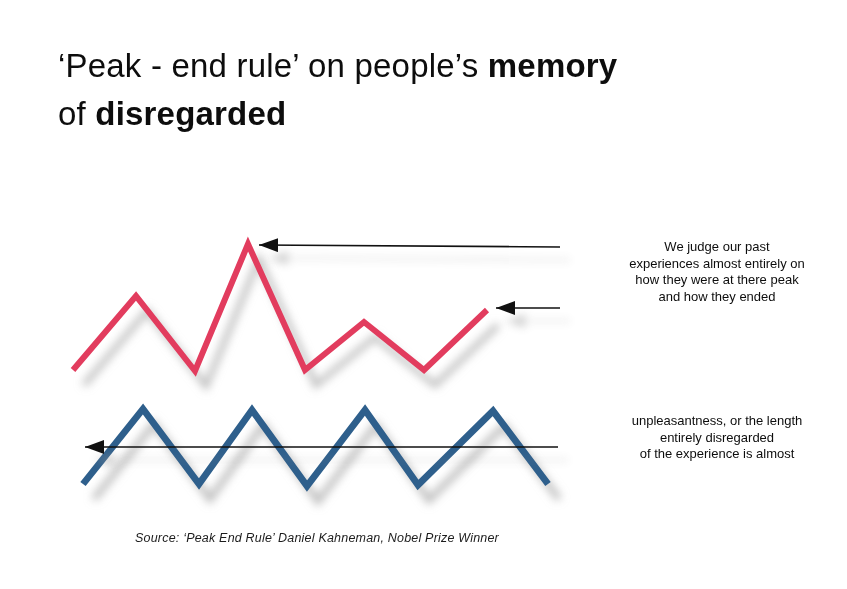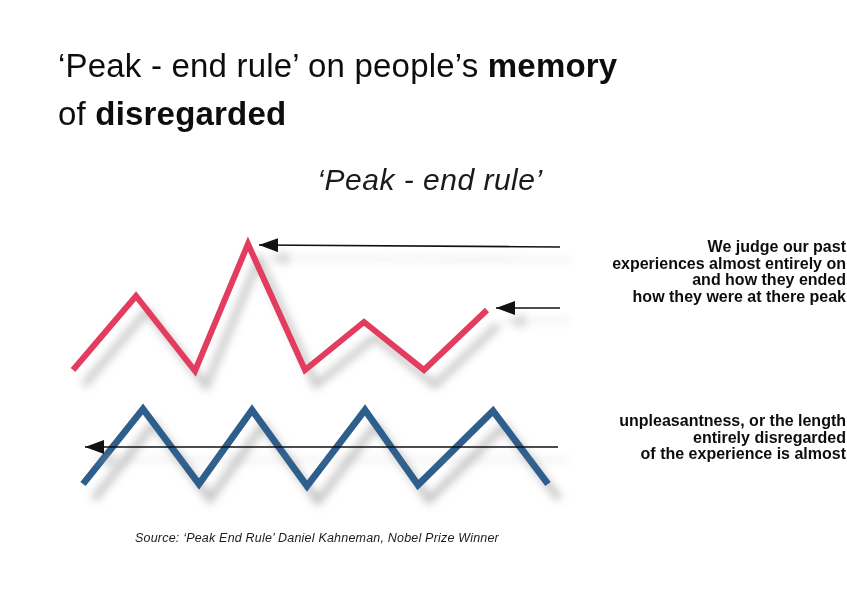--- a/index.html
+++ b/index.html
@@ -49,23 +49,23 @@
     stroke-linecap: butt;
     filter: drop-shadow(11px 15px 4px rgba(128,128,128,0.50));
   }
   .arrow-line {
     filter: drop-shadow(10px 13px 4px rgba(150,150,150,0.45));
   }
   .note {
     position: absolute;
     left: 588px;
     width: 258px;
-    text-align: right;
-    font-size: 16px;
-    font-weight: 700;
+    text-align: center;
+    font-size: 13px;
+    font-weight: 400;
     line-height: 16.5px;
     color: #0d0d0d;
   }
   .note-peak { top: 239px; }
   .note-disregard { top: 413px; }
   .source {
     position: absolute;
     left: 135px;
     top: 531px;
     font-size: 12.5px;
@@ -74,42 +74,41 @@
     letter-spacing: 0.2px;
   }
 </style>
 </head>
 <body>
 
 <div class="slide">
 
   <h1 class="page-title"><span>‘Peak - end rule’ on people’s </span><b>memory</b><br><span>of </span><b>disregarded</b></h1>
 
-  <div class="subtitle">‘Peak - end rule’</div>
 
   <svg class="diagram-canvas" width="847" height="589" viewBox="0 0 847 589" aria-hidden="true">
     <defs>
       <marker id="arrowhead" markerUnits="userSpaceOnUse" markerWidth="19" markerHeight="14" refX="19" refY="7" orient="auto">
         <path d="M0,0 L19,7 L0,14 Z" fill="#111111"></path>
       </marker>
     </defs>
     <g id="chart-layer">
         <polyline points="73,370 136,296 195,371 248,244 305,370 364,322 424,370 487,310" stroke="#e23c5e" stroke-width="6" class="series-line"></polyline>
         <polyline points="83,484 143,409 199,484 252,410 307,486 365,410 418,485 493,411 548,484" stroke="#2e5f8c" stroke-width="6.8" class="series-line"></polyline>
         <line x1="560" y1="247" x2="259" y2="245" stroke="#111111" stroke-width="1.7" marker-end="url(#arrowhead)" class="arrow-line"></line>
         <line x1="560" y1="308" x2="496" y2="308" stroke="#111111" stroke-width="1.7" marker-end="url(#arrowhead)" class="arrow-line"></line>
         <line x1="558" y1="447" x2="85" y2="447" stroke="#111111" stroke-width="1.7" marker-end="url(#arrowhead)" class="arrow-line"></line>
       </g>
   </svg>
 
   <div class="note note-peak">
     <div>We judge our past</div>
     <div>experiences almost entirely on</div>
+    <div>how they were at there peak</div>
     <div>and how they ended</div>
-    <div>how they were at there peak</div>
   </div>
 
   <div class="note note-disregard">
     <div>unpleasantness, or the length</div>
     <div>entirely disregarded</div>
     <div>of the experience is almost</div>
   </div>
 
   <div class="source">Source: ‘Peak End Rule’ Daniel Kahneman, Nobel Prize Winner</div>
 

